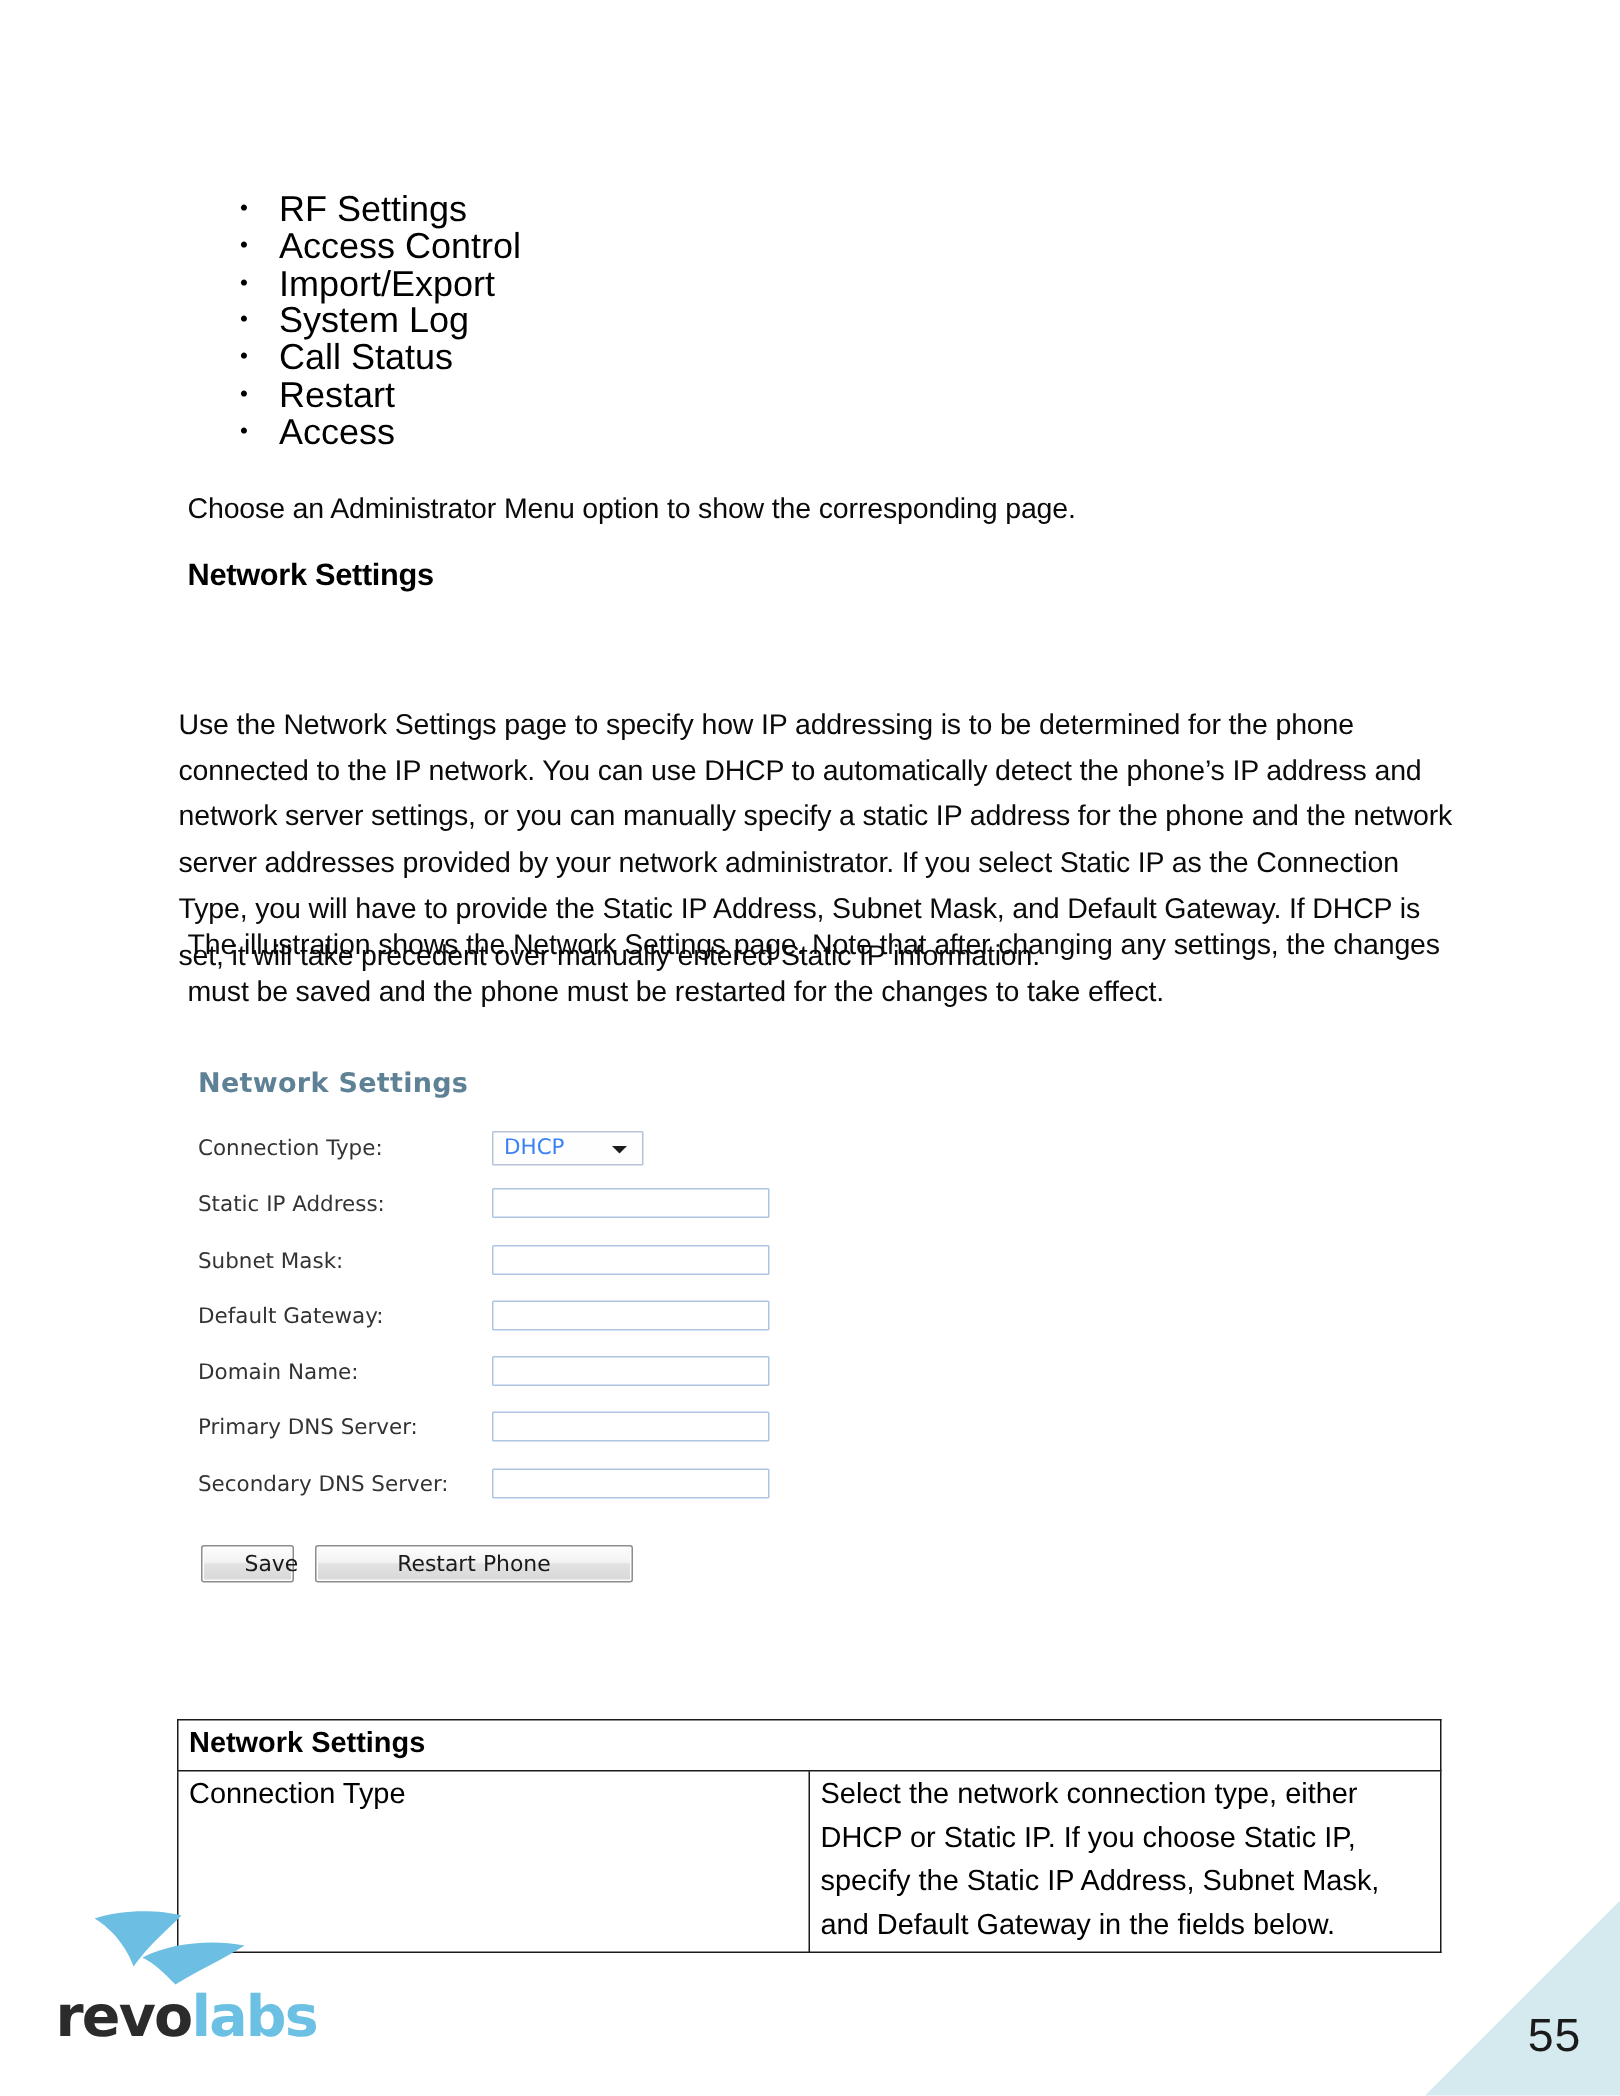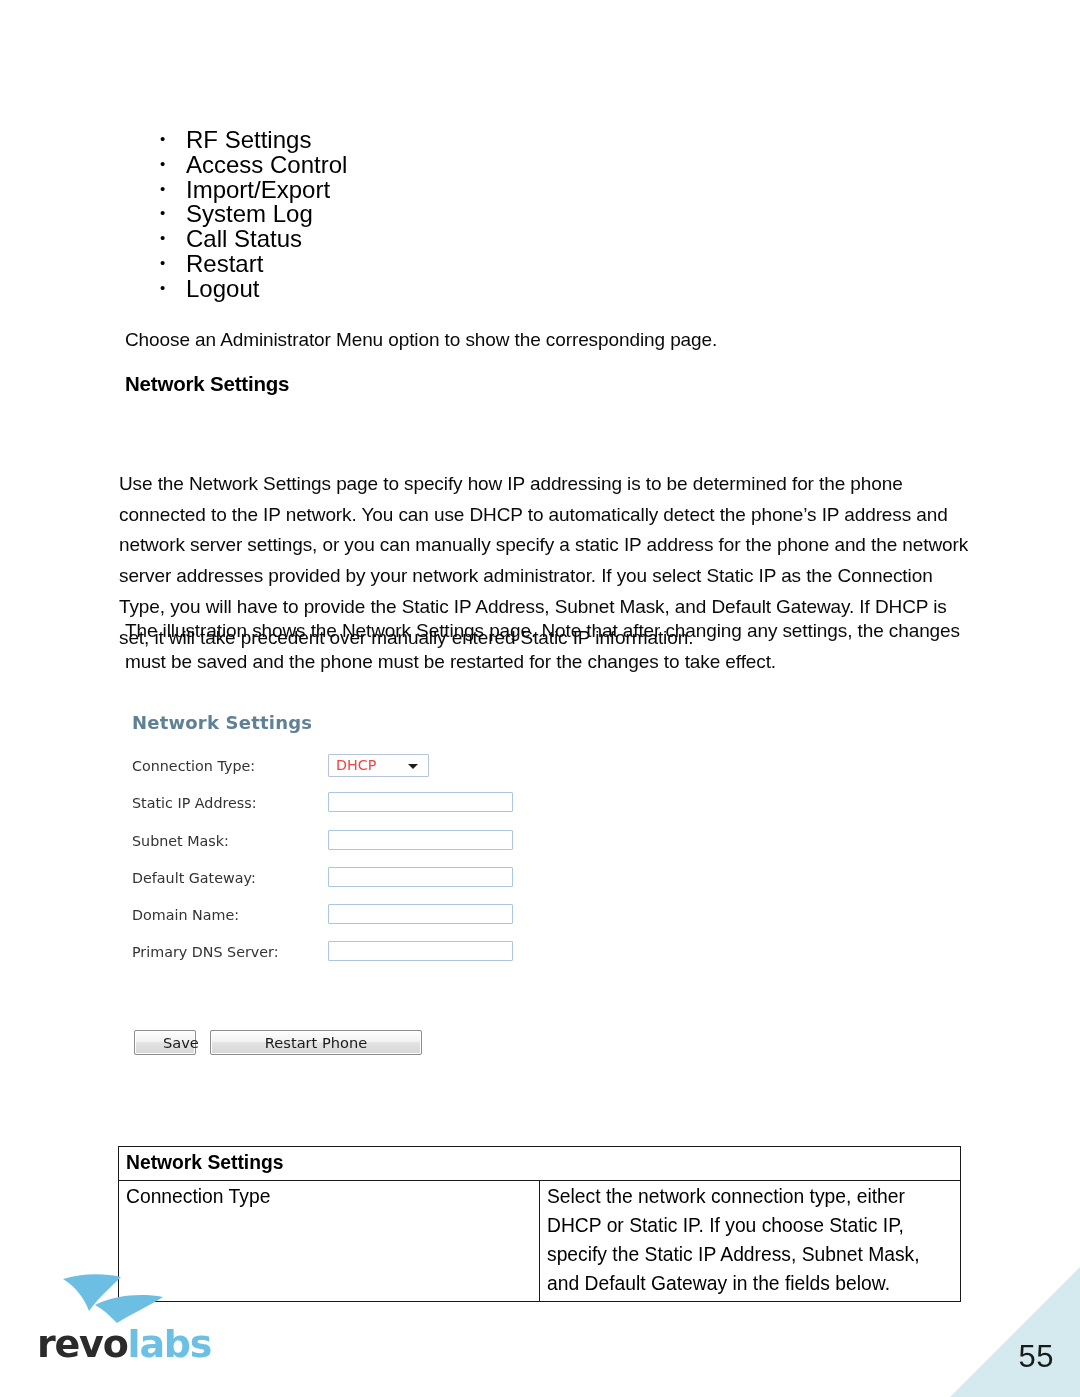--- a/index.html
+++ b/index.html
@@ -146,21 +146,21 @@
     background: #fefefe;
     border: 1px solid #b7c3da;
     border-radius: 1px;
   }
   .form-select-value {
     position: absolute;
     left: 7px;
     top: 2px;
     font-family: "DejaVu Sans", sans-serif;
     font-size: 14.3px;
-    color: #ef4444;
+    color: #3b82f6;
   }
   .form-select-arrow {
     position: absolute;
     right: 10px;
     top: 9px;
     width: 0; height: 0;
     border-left: 5px solid transparent;
     border-right: 5px solid transparent;
     border-top: 5px solid #1c1c1c;
   }
@@ -268,21 +268,21 @@
 
 <div class="page">
 
   <ul class="bullet-list">
     <li class="bullet-item">RF Settings</li>
     <li class="bullet-item">Access Control</li>
     <li class="bullet-item">Import/Export</li>
     <li class="bullet-item">System Log</li>
     <li class="bullet-item">Call Status</li>
     <li class="bullet-item">Restart</li>
-    <li class="bullet-item">Logout</li>
+    <li class="bullet-item">Access</li>
   </ul>
 
   <div class="body-text intro-line">Choose an Administrator Menu option to show the corresponding page.</div>
 
   <div class="section-heading">Network Settings</div>
 
   <div class="body-text para-one">Use the Network Settings page to specify how IP addressing is to be determined for the phone connected to the IP network. You can use DHCP to automatically detect the phone’s IP address and network server settings, or you can manually specify a static IP address for the phone and the network server addresses provided by your network administrator.  If you select Static IP as the Connection Type, you will have to provide the Static IP Address, Subnet Mask, and Default Gateway.  If DHCP is set, it will take precedent over manually entered Static IP information.</div>
   <div class="body-text para-two">The illustration shows the Network Settings page. Note that after changing any settings, the changes must be saved and the phone must be restarted for the changes to take effect.</div>
 
   <div class="webui">
@@ -316,20 +316,24 @@
       <div class="form-row">
         <div class="form-label">Domain Name:</div>
         <div class="form-input"></div>
       </div>
 
       <div class="form-row">
         <div class="form-label">Primary DNS Server:</div>
         <div class="form-input"></div>
       </div>
 
+      <div class="form-row">
+        <div class="form-label">Secondary DNS Server:</div>
+        <div class="form-input"></div>
+      </div>
 
     </div>
 
     <div class="webui-buttons">
       <div class="ui-btn ui-btn-save">Save</div>
       <div class="ui-btn ui-btn-restart">Restart Phone</div>
     </div>
   </div>
 
   <table class="desc-table">

